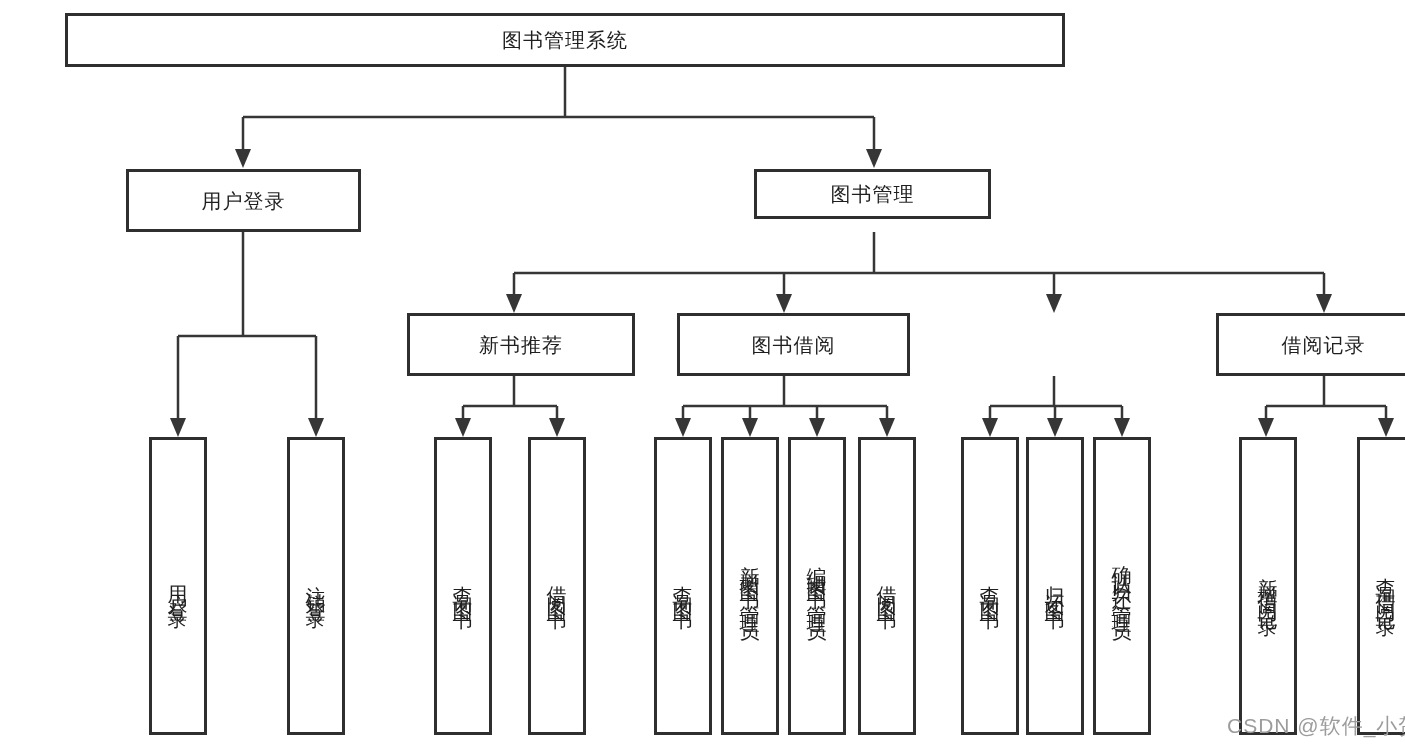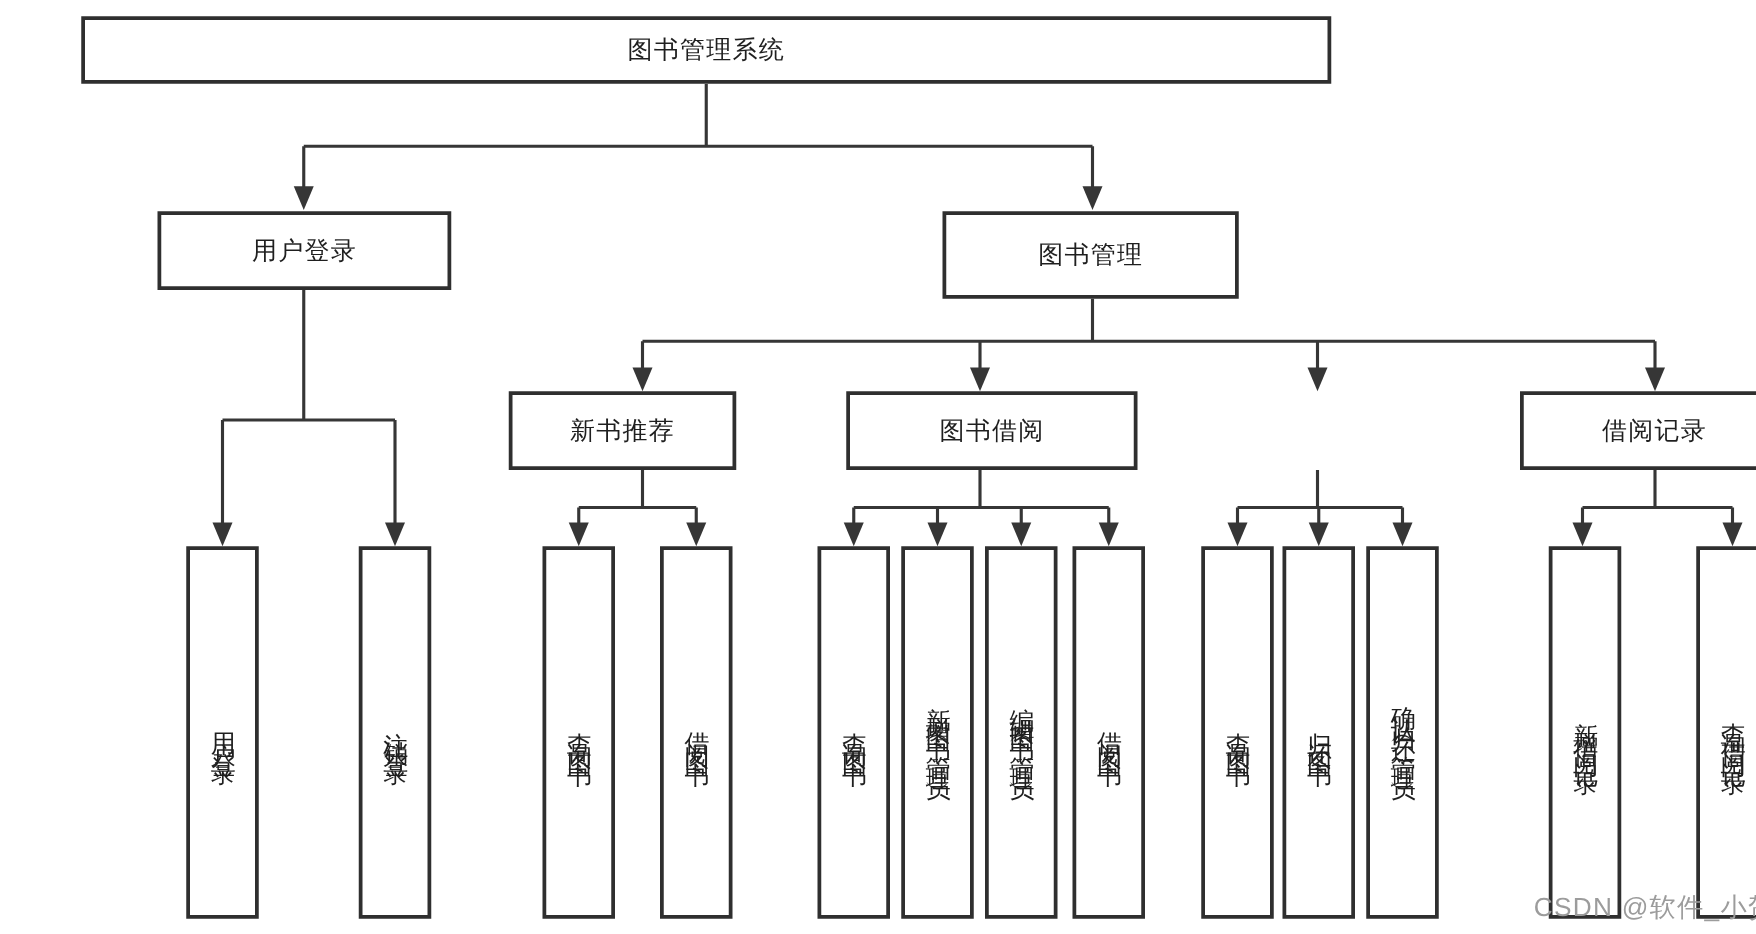--- a/index.html
+++ b/index.html
@@ -113,23 +113,23 @@
       <path d="M1003 418 L1019 418 L1011 437 Z"></path>
       <path d="M1070 418 L1086 418 L1078 437 Z"></path>
       <path d="M1214 418 L1230 418 L1222 437 Z"></path>
       <path d="M1334 418 L1350 418 L1342 437 Z"></path>
     </g>
   </svg>
 
   <div class="node hbox root-box">图书管理系统</div>
 
   <div class="node hbox" style="left:82px;top:169px;width:235px;height:63px">用户登录</div>
-  <div class="node hbox" style="left:710px;top:169px;width:237px;height:70px">图书管理</div>
+  <div class="node hbox" style="left:710px;top:169px;width:237px;height:50px">图书管理</div>
 
-  <div class="node hbox" style="left:363px;top:313px;width:182px;height:63px">新书推荐</div>
+  <div class="node hbox" style="left:363px;top:313px;width:228px;height:63px">新书推荐</div>
   <div class="node hbox" style="left:633px;top:313px;width:233px;height:63px">图书借阅</div>
   <div class="node hbox" style="left:1172px;top:313px;width:215px;height:63px">借阅记录</div>
 
   <div class="node leaf" style="left:105px">用户登录</div>
   <div class="node leaf" style="left:243px">注销登录</div>
 
   <div class="node leaf" style="left:390px">查询图书</div>
   <div class="node leaf" style="left:484px">借阅图书</div>
 
   <div class="node leaf" style="left:610px">查询图书</div>

